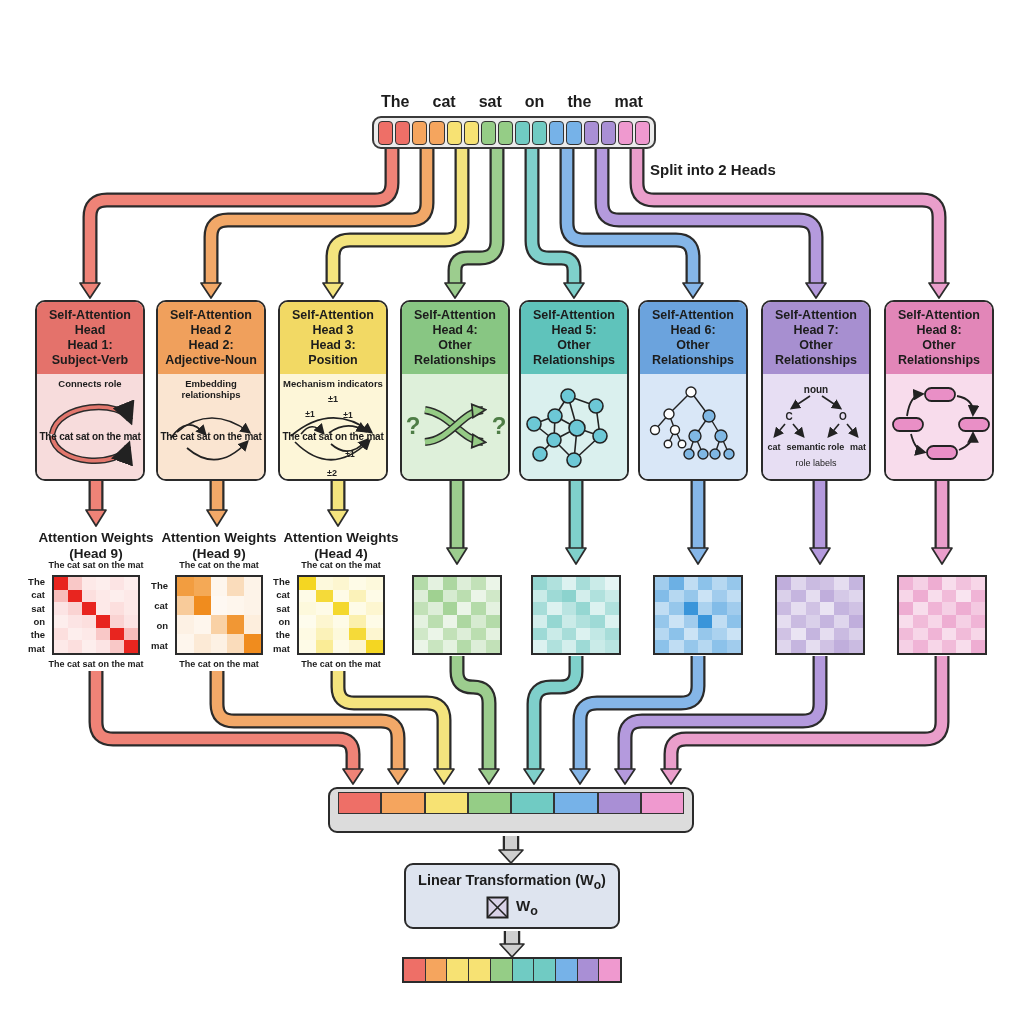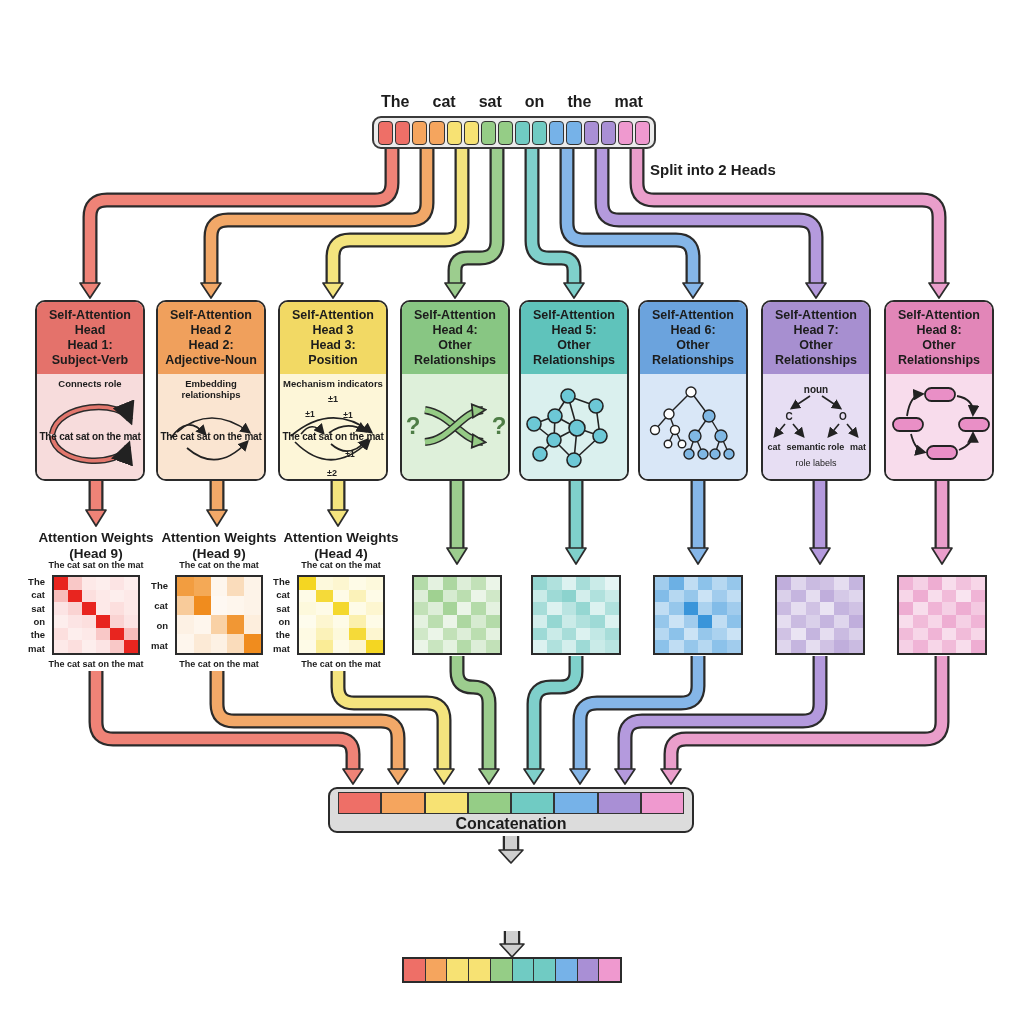--- a/index.html
+++ b/index.html
@@ -696,23 +696,35 @@
     <div class="concat-cells" id="concat-cells">
         <div class="cell" style="background: rgb(238, 111, 103);"></div>
         <div class="cell" style="background: rgb(245, 165, 94);"></div>
         <div class="cell" style="background: rgb(247, 226, 115);"></div>
         <div class="cell" style="background: rgb(149, 205, 134);"></div>
         <div class="cell" style="background: rgb(112, 203, 195);"></div>
         <div class="cell" style="background: rgb(118, 178, 232);"></div>
         <div class="cell" style="background: rgb(169, 143, 213);"></div>
         <div class="cell" style="background: rgb(239, 153, 207);"></div>
       </div>
-    <div class="concat-label">Concatenation</div>
-  </div>
-
+  </div>
+
+  <div class="abs linbox">
+    <div class="lin-title">
+      <span>Linear Transformation (W</span><sub>o</sub><span>)</span>
+    </div>
+    <div class="lin-row">
+      <svg width="23" height="23" viewBox="0 0 23 23">
+        <rect x="1.5" y="1.5" width="20" height="20" fill="#d9d2e8" stroke="#222" stroke-width="2"></rect>
+        <line x1="1.5" y1="1.5" x2="21.5" y2="21.5" stroke="#222" stroke-width="1.6"></line>
+        <line x1="21.5" y1="1.5" x2="1.5" y2="21.5" stroke="#222" stroke-width="1.6"></line>
+      </svg>
+      <span><span>W</span><sub>o</sub></span>
+    </div>
+  </div>
 
   <div class="abs outvec" id="output-cells">
       <div class="cell" style="background: rgb(238, 111, 103);"></div>
       <div class="cell" style="background: rgb(245, 165, 94);"></div>
       <div class="cell" style="background: rgb(247, 226, 115);"></div>
       <div class="cell" style="background: rgb(247, 226, 115);"></div>
       <div class="cell" style="background: rgb(149, 205, 134);"></div>
       <div class="cell" style="background: rgb(112, 203, 195);"></div>
       <div class="cell" style="background: rgb(112, 203, 195);"></div>
       <div class="cell" style="background: rgb(118, 178, 232);"></div>

